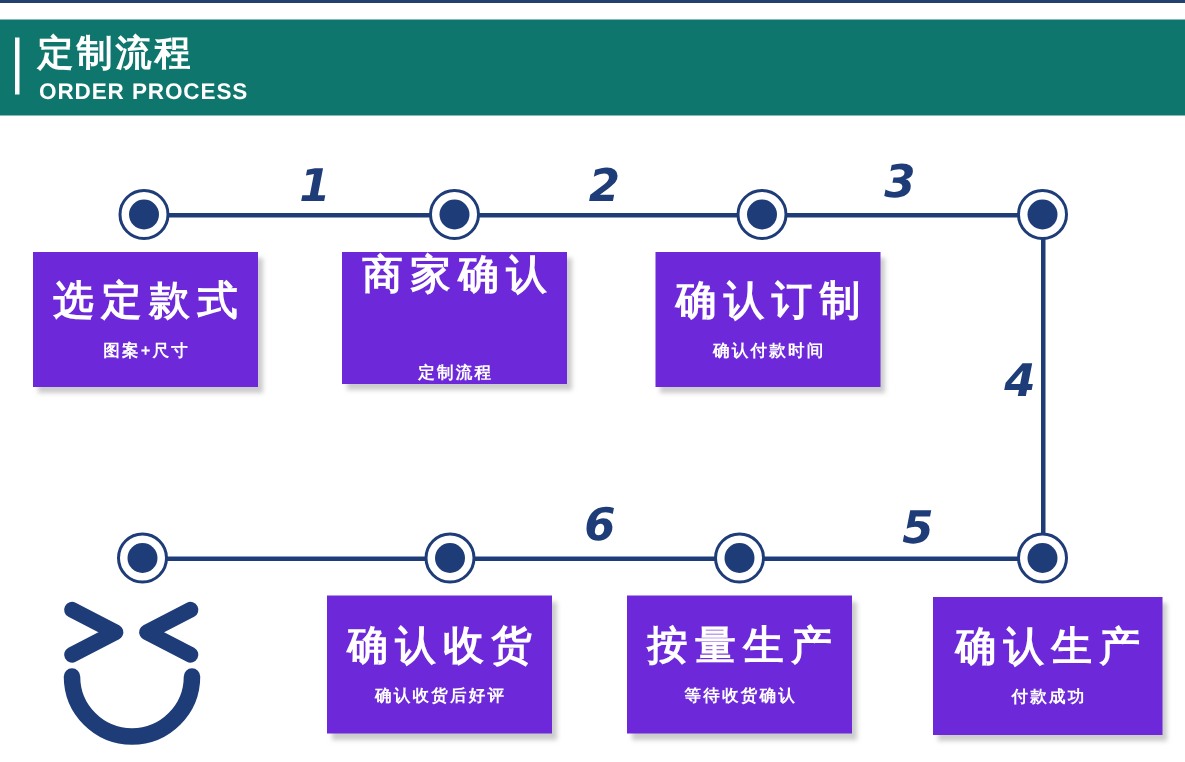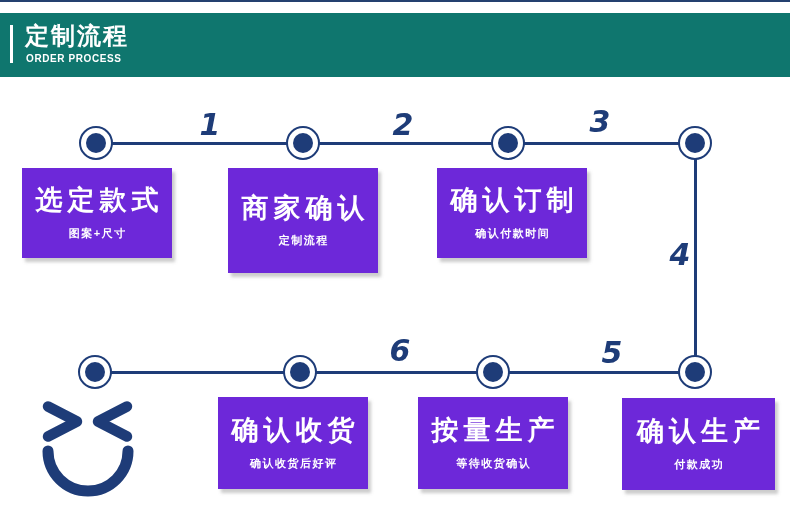--- a/index.html
+++ b/index.html
@@ -14,21 +14,21 @@
     position:absolute;left:0;top:13px;width:790px;height:64px;background:#0f766e;
   }
   .header-accent{
     position:absolute;left:10px;top:12px;width:3px;height:38px;background:#ffffff;
   }
   .header-title{
     position:absolute;left:25px;top:9px;color:#ffffff;font-size:24px;
     font-weight:bold;letter-spacing:2px;line-height:1.2;
   }
   .header-sub{
-    position:absolute;left:26px;top:40px;color:#ffffff;font-size:10px;
+    position:absolute;left:26px;top:40px;color:#ffffff;font-size:15px;
     font-weight:bold;letter-spacing:0.6px;
   }
   .line{position:absolute;background:#1e3c78;}
   .node{
     position:absolute;width:34px;height:34px;box-sizing:border-box;
     border:2.5px solid #1e3c78;border-radius:50%;background:#ffffff;
     display:flex;align-items:center;justify-content:center;z-index:3;
   }
   .node-dot{width:20px;height:20px;border-radius:50%;background:#1e3c78;}
   .connector-num{
@@ -98,21 +98,21 @@
   <div class="connector-num" style="left:403px;top:110px;">2</div>
   <div class="connector-num" style="left:600px;top:107px;">3</div>
   <div class="connector-num" style="left:680px;top:240px;">4</div>
   <div class="connector-num" style="left:612px;top:338px;">5</div>
   <div class="connector-num" style="left:400px;top:336px;">6</div>
 
   <div class="step-box" style="left:22px;top:168px;width:150px;height:90px;">
     <div class="step-title">选定款式</div>
     <div class="step-sub">图案+尺寸</div>
   </div>
-  <div class="step-box" style="left:228px;top:168px;width:150px;height:105px;">
+  <div class="step-box" style="left:228px;top:168px;width:150px;height:88px;justify-content:space-between;">
     <div class="step-title">商家确认</div>
     <div class="step-sub">定制流程</div>
   </div>
   <div class="step-box" style="left:437px;top:168px;width:150px;height:90px;align-items:center;">
     <div class="step-title">确认订制</div>
     <div class="step-sub">确认付款时间</div>
   </div>
 
   <div class="step-box" style="left:418px;top:397px;width:150px;height:92px;">
     <div class="step-title">按量生产</div>

